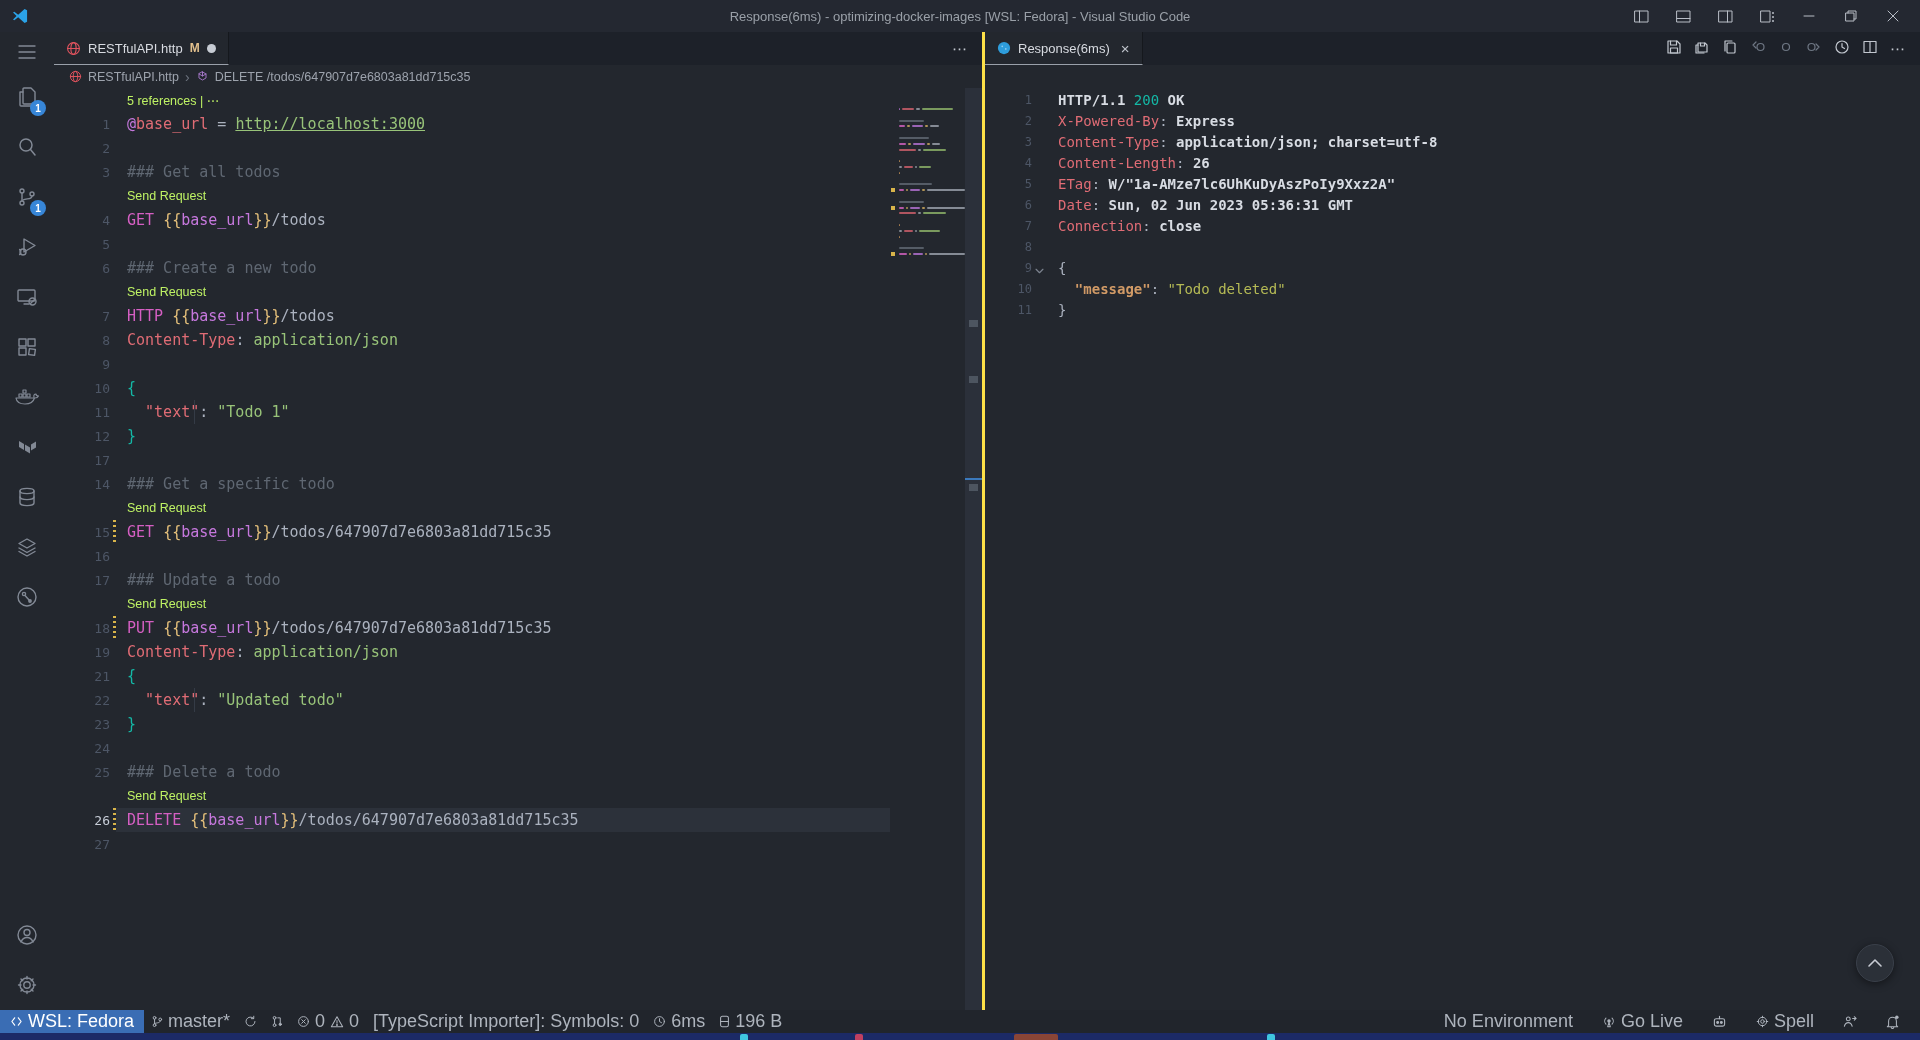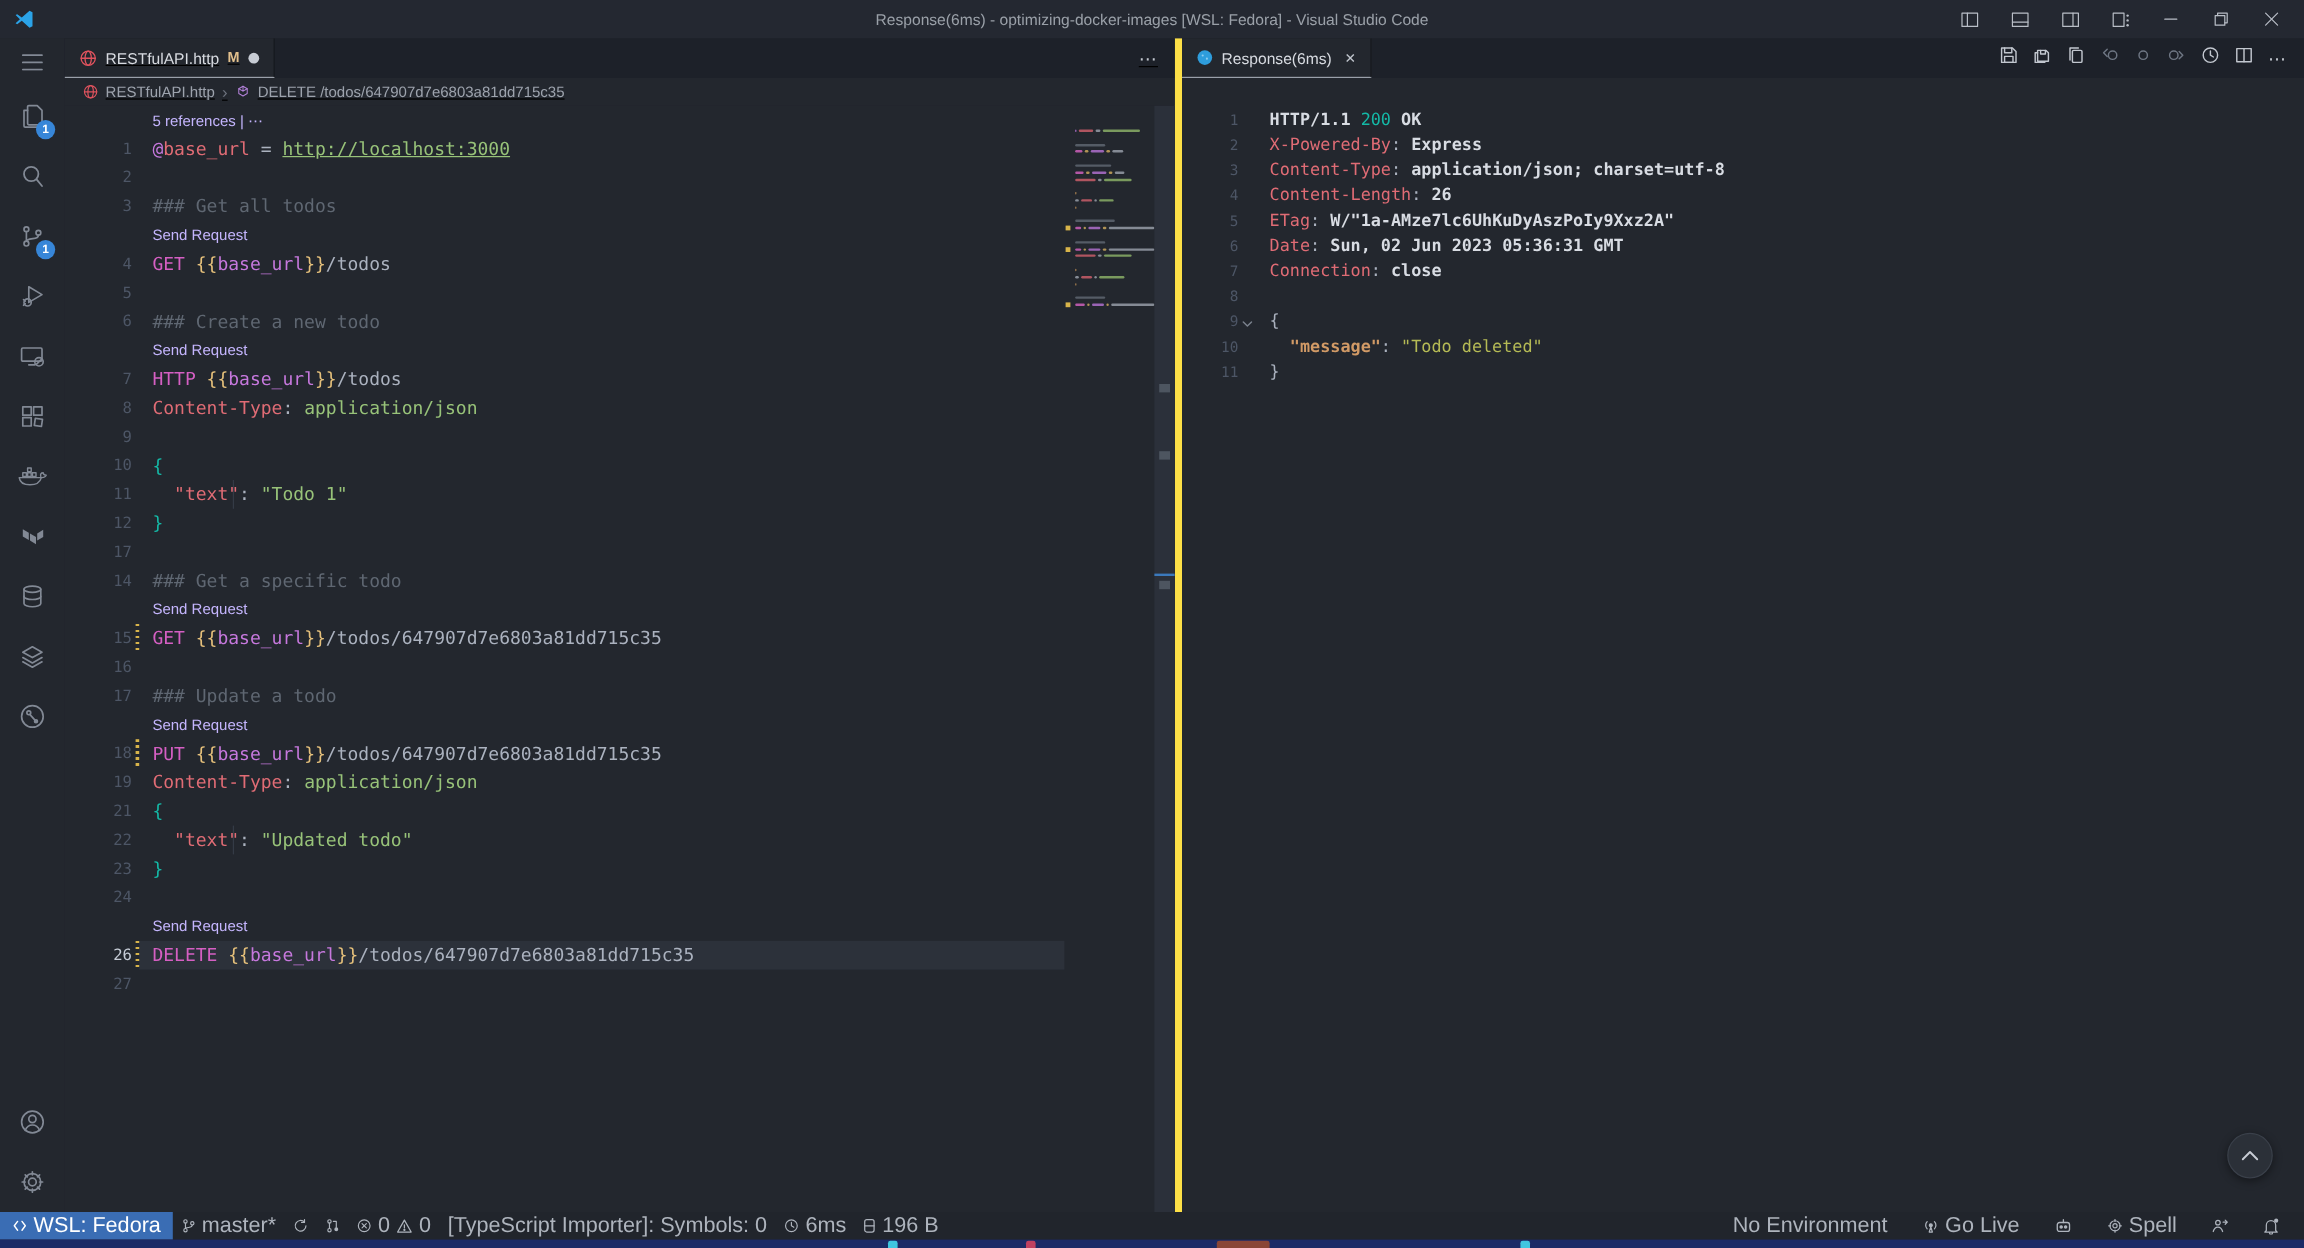--- a/index.html
+++ b/index.html
@@ -21,21 +21,21 @@
   
   .activitybar { width:54px; background:#23272e; display:flex; flex-direction:column; align-items:center; flex:none; }
   .ab-item { position:relative; width:54px; height:50px; display:flex; align-items:center; justify-content:center; color:#828995; }
   .ab-item.menu { height:40px; }
   .ab-badge { position:absolute; right:8px; bottom:6px; min-width:16px; height:16px; border-radius:8px; background:#3786d8; color:#fff; font-size:10px; display:flex; align-items:center; justify-content:center; font-weight:bold; }
   .ab-spacer { flex:1; }
 
   
   .groups { flex:1; display:flex; min-width:0; }
   .group { display:flex; flex-direction:column; min-width:0; position:relative; }
-  .group-left { width:931px; flex:none; border-right:6px solid #fde047;text-decoration:underline; }
+  .group-left { width:931px; flex:none; border-right:3px solid #fde047; }
   .group-right { flex:1; }
 
   .tabbar { height:33px; background:#1d2129; display:flex; align-items:stretch; flex:none; }
   .tab { display:flex; align-items:center; gap:7px; padding:0 12px; background:#23272e; border-right:1px solid #15181d; border-bottom:1px solid #9aa0aa; font-size:13px; color:#d8dbe1; }
   .tab .git-m { color:#e2c08d; font-weight:bold; font-size:12px; }
   .tab .dirty-dot { width:9px; height:9px; border-radius:50%; background:#c7ccd4; }
   .tab .close-x { color:#c0c5cd; font-size:15px; line-height:1; margin-left:4px; }
   .tab-actions { margin-left:auto; display:flex; align-items:center; gap:12px; padding-right:14px; color:#c2c7cf; }
   .tab-actions .dim { color:#6e7683; }
   .tab-actions .ellipsis { font-size:15px; letter-spacing:1px; color:#c2c7cf; }
@@ -50,21 +50,21 @@
   .right .code-area { left:0; right:14px; top:24px; }
 
   .row { position:relative; height:24px; display:flex; align-items:center; }
   .row .hl { position:absolute; left:62px; right:0; top:0; bottom:0; background:#2c313a; }
   .row .num { position:relative; width:56px; flex:none; text-align:right; color:#4d5666; font:13px "DejaVu Sans Mono", monospace; }
   .row.cur .num { color:#c6ccd6; }
   .row .marker { position:relative; width:3px; height:24px; margin-left:3px; flex:none; }
   .row.mod .marker { background:repeating-linear-gradient(180deg,#d8b44a 0 2px, transparent 2px 5px); }
   .row .content { position:relative; margin-left:11px; font:15px "DejaVu Sans Mono", monospace; white-space:pre; }
   .row .guide { position:absolute; left:140px; top:0; bottom:0; width:1px; background:#343b46; }
-  .row.lens { padding-left:73px; color:#c4b5fd; font-size:12.5px; }
+  .row.lens { padding-left:73px; color:#bef264; font-size:12.5px; }
 
   .rrow { position:relative; height:21px; display:flex; align-items:center; }
   .rrow .num { width:47px; flex:none; text-align:right; color:#4d5666; font:12px "DejaVu Sans Mono", monospace; }
   .rrow .fold { position:absolute; left:50px; top:3px; color:#7b828e; }
   .rrow .content { margin-left:26px; font:14px "DejaVu Sans Mono", monospace; white-space:pre; }
 
   
   .tk-kw  { color:#d55fc3; }
   .tk-at  { color:#c678dd; }
   .tk-red { color:#e06c75; }
@@ -428,20 +428,25 @@
               </div>
               <div class="row">
                 <span class="num">23</span>
                 <span class="marker"></span>
                 <span class="content"><span class="tk-org">}</span></span>
               </div>
               <div class="row">
                 <span class="num">24</span>
                 <span class="marker"></span>
                 <span class="content"></span>
+              </div>
+              <div class="row">
+                <span class="num">25</span>
+                <span class="marker"></span>
+                <span class="content"><span class="tk-cm">### Delete a todo</span></span>
               </div>
               <div class="row lens">Send Request</div>
               <div class="row cur mod">
                 <div class="hl"></div>
                 <span class="num">26</span>
                 <span class="marker"></span>
                 <span class="content"><span class="tk-kw">DELETE </span><span class="tk-gold">{{</span><span class="tk-pur">base_url</span><span class="tk-gold">}}</span><span class="tk-wh">/todos/647907d7e6803a81dd715c35</span></span>
               </div>
               <div class="row">
                 <span class="num">27</span>

